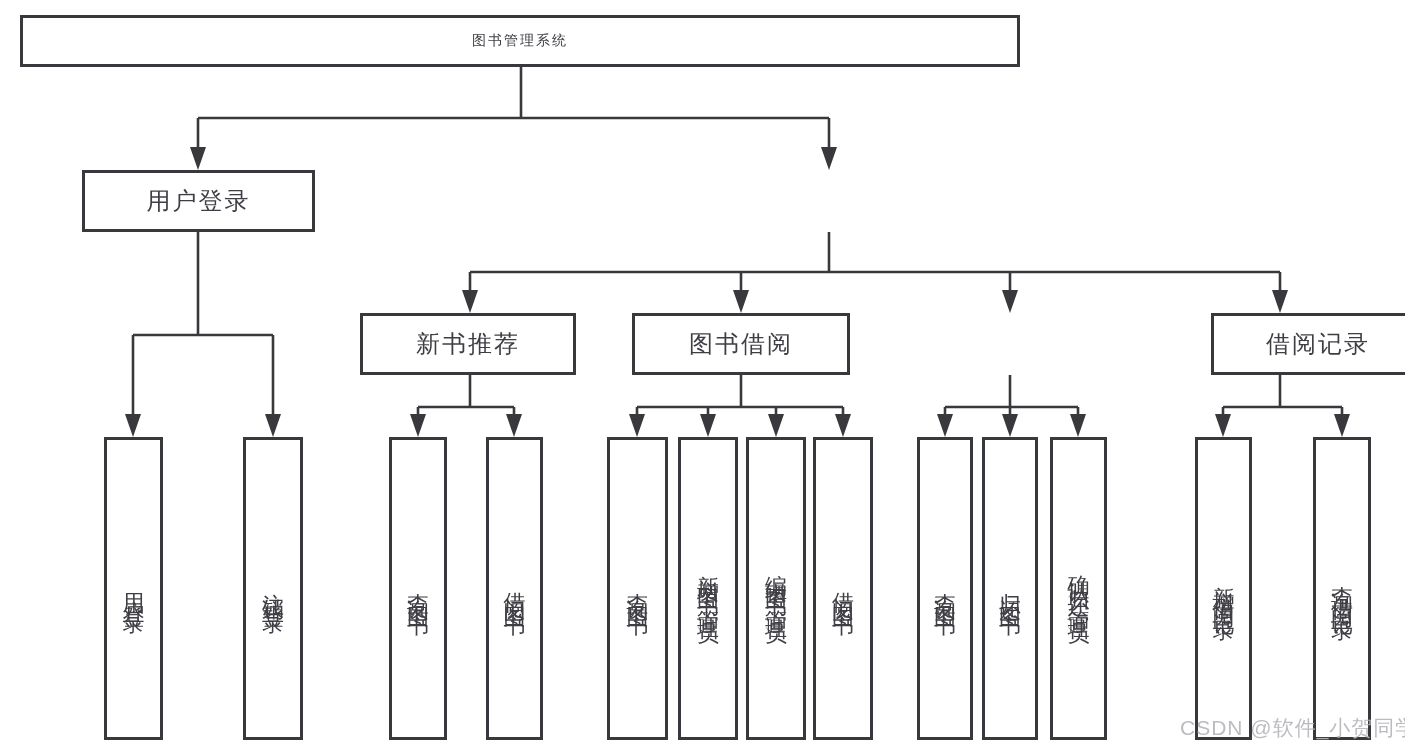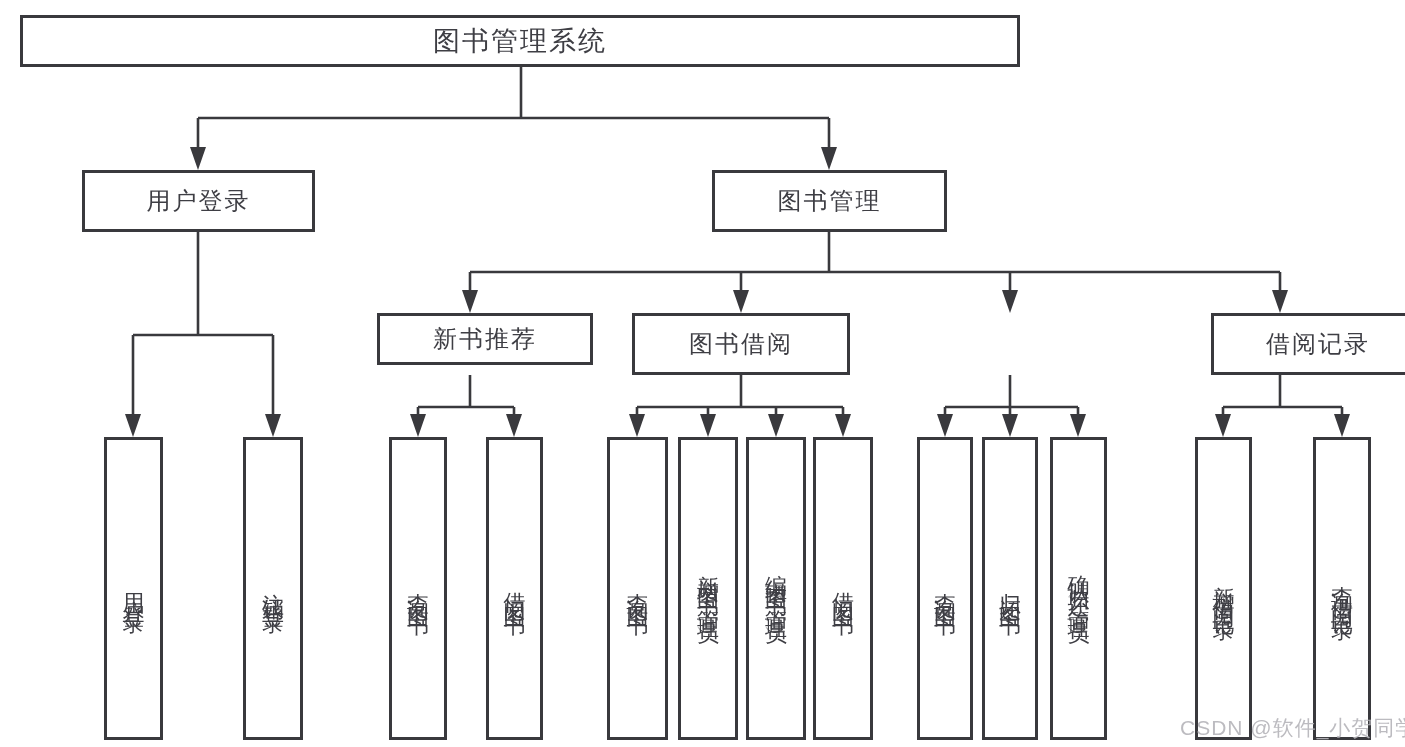--- a/index.html
+++ b/index.html
@@ -27,21 +27,21 @@
     background: #ffffff;
     border: 3px solid #39393d;
     color: #3e3e44;
     display: flex;
     align-items: center;
     justify-content: center;
     z-index: 2;
     text-align: center;
   }
   .node.root-label {
-    font-size: 27px;
+    font-size: 14px;
     letter-spacing: 2px;
   }
   .node.h-label {
     font-size: 24px;
     letter-spacing: 2px;
   }
   .node.leaf {
     writing-mode: vertical-rl;
     text-orientation: mixed;
     font-size: 22px;
@@ -129,23 +129,22 @@
       <polygon points="1002,414 1018,414 1010,437"></polygon>
       <polygon points="1070,414 1086,414 1078,437"></polygon>
       <polygon points="1215,414 1231,414 1223,437"></polygon>
       <polygon points="1334,414 1350,414 1342,437"></polygon>
     </g>
   </svg>
 
   <div class="node root-label" style="left:20px; top:15px; width:1000px; height:52px;">图书管理系统</div>
 
   <div class="node h-label" style="left:82px; top:170px; width:233px; height:62px;">用户登录</div>
-  <div class="node h-label" style="left:712px; top:170px; width:235px; height:62px;">图书管理</div>
 
-  <div class="node h-label" style="left:377px; top:313px; width:216px; height:52px;">新书推荐</div>
+  <div class="node h-label" style="left:360px; top:313px; width:216px; height:62px;">新书推荐</div>
   <div class="node h-label" style="left:632px; top:313px; width:218px; height:62px;">图书借阅</div>
   <div class="node h-label" style="left:1173px; top:313px; width:214px; height:62px;margin-left:38px;">借阅记录</div>
 
   <div class="node leaf" style="left:104px; top:437px; width:59px; height:303px;">用户登录</div>
   <div class="node leaf" style="left:243px; top:437px; width:60px; height:303px;">注销登录</div>
 
   <div class="node leaf" style="left:389px; top:437px; width:58px; height:303px;">查询图书</div>
   <div class="node leaf" style="left:486px; top:437px; width:57px; height:303px;">借阅图书</div>
 
   <div class="node leaf" style="left:607px; top:437px; width:61px; height:303px;">查询图书</div>

